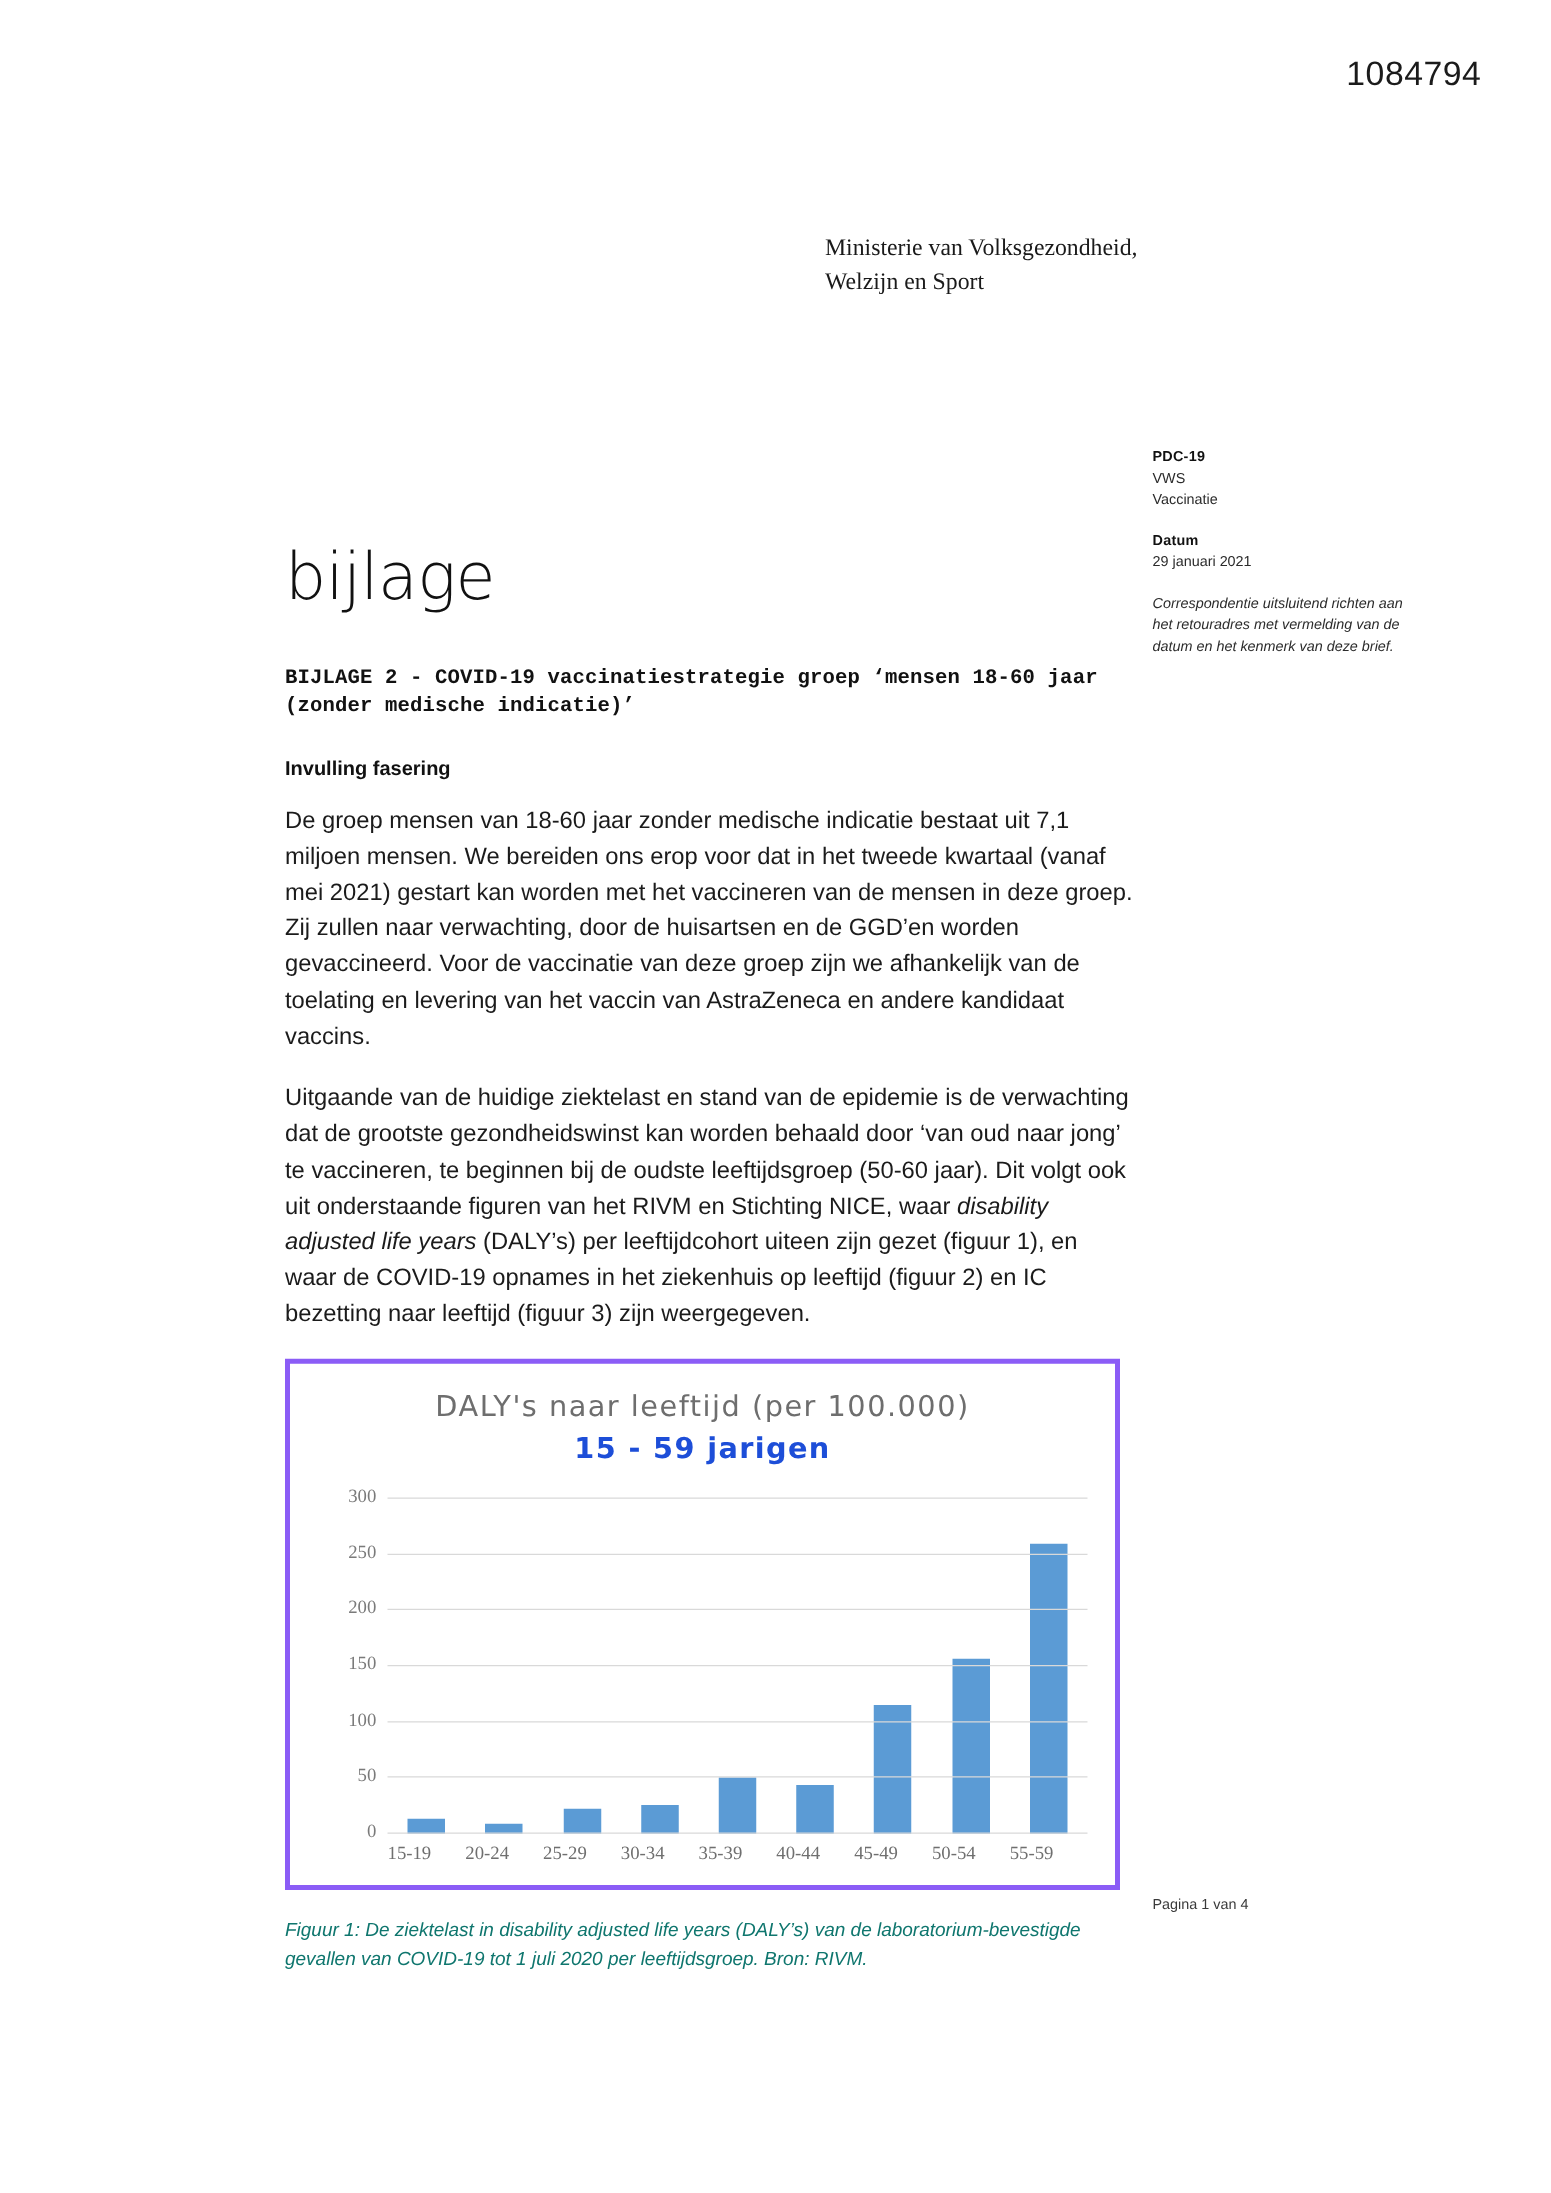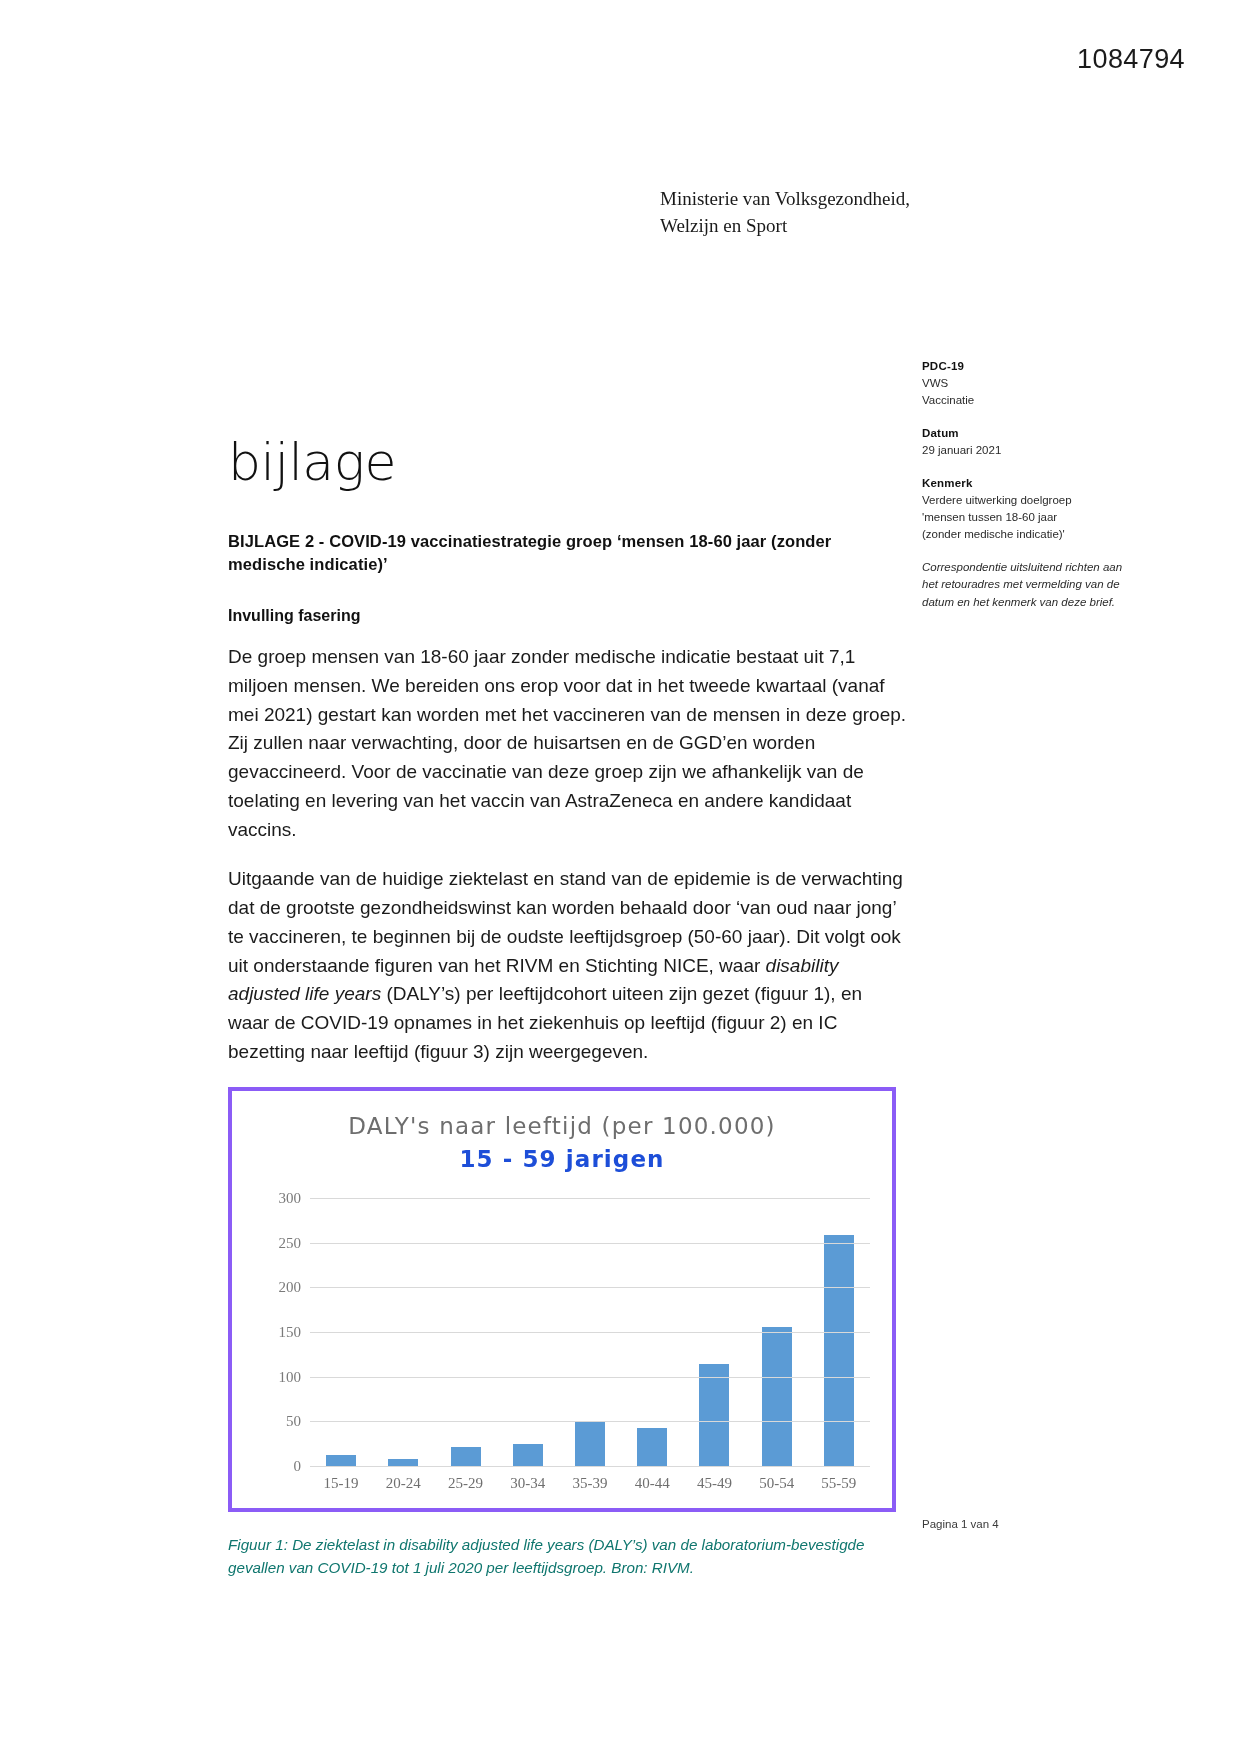--- a/index.html
+++ b/index.html
@@ -75,20 +75,21 @@
     letter-spacing: -0.5px;
     margin: 0 0 42px 0;
   }
   .h-bijlage2 {
     font-size: 16.5px;
     font-weight: bold;
     line-height: 1.42;
     color: #111;
     margin: 0 0 30px 0;
     letter-spacing: 0.1px;
+    font-family: Liberation Mono, monospace;
   }
   .h-sub {
     font-size: 16px;
     font-weight: bold;
     color: #111;
     margin: 0 0 18px 0;
   }
   p.body {
     font-size: 19px;
     line-height: 1.52;
@@ -168,21 +169,21 @@
     background: #5b9bd5;
   }
   .xlabels {
     position: absolute;
     left: 78px; right: 22px;
     top: 384px;
     display: flex;
   }
   .xlabel {
     flex: 1 1 0;
-    text-align: center;
+    text-align: left;
     font-family: "Liberation Serif", serif;
     font-size: 15px;
     color: #6f6f6f;
   }
   .fig-caption {
     font-size: 15.2px;
     font-style: italic;
     line-height: 1.5;
     color: #0f766e;
     margin-top: 22px;
@@ -211,26 +212,20 @@
 
   <div class="meta">
     <div class="meta-block">
       <div class="meta-head">PDC-19</div>
       <div class="meta-line">VWS</div>
       <div class="meta-line">Vaccinatie</div>
     </div>
     <div class="meta-block">
       <div class="meta-head">Datum</div>
       <div class="meta-line">29 januari 2021</div>
-    </div>
-    <div class="meta-block">
-      <div class="meta-head">Kenmerk</div>
-      <div class="meta-line">Verdere uitwerking doelgroep</div>
-      <div class="meta-line">'mensen tussen 18-60 jaar</div>
-      <div class="meta-line">(zonder medische indicatie)'</div>
     </div>
     <div class="meta-italic">Correspondentie uitsluitend richten aan het retouradres met vermelding van de datum en het kenmerk van deze brief.</div>
   </div>
 
   <div class="main">
 
     <h1 class="bijlage-title">bijlage</h1>
 
     <div class="h-bijlage2">BIJLAGE 2 - COVID-19 vaccinatiestrategie groep ‘mensen 18-60 jaar (zonder medische indicatie)’</div>
 

